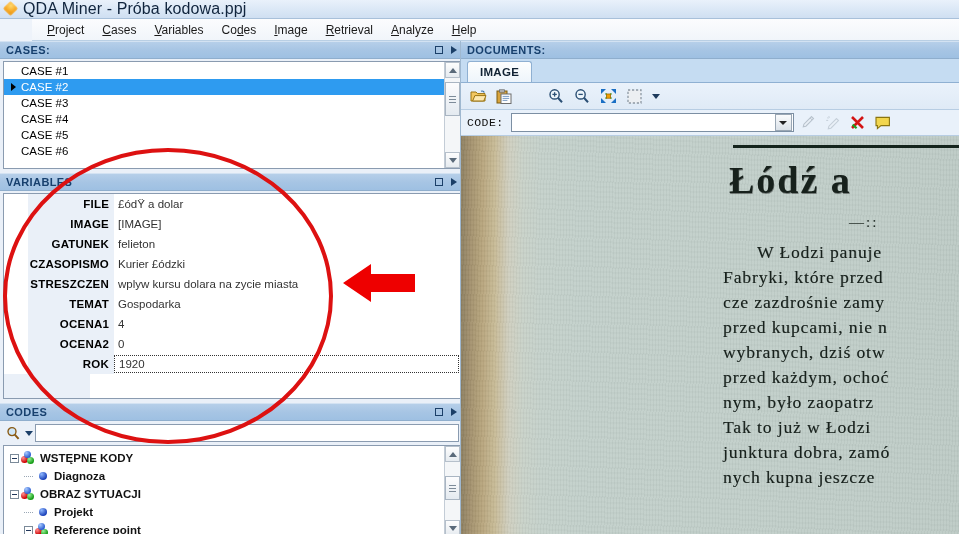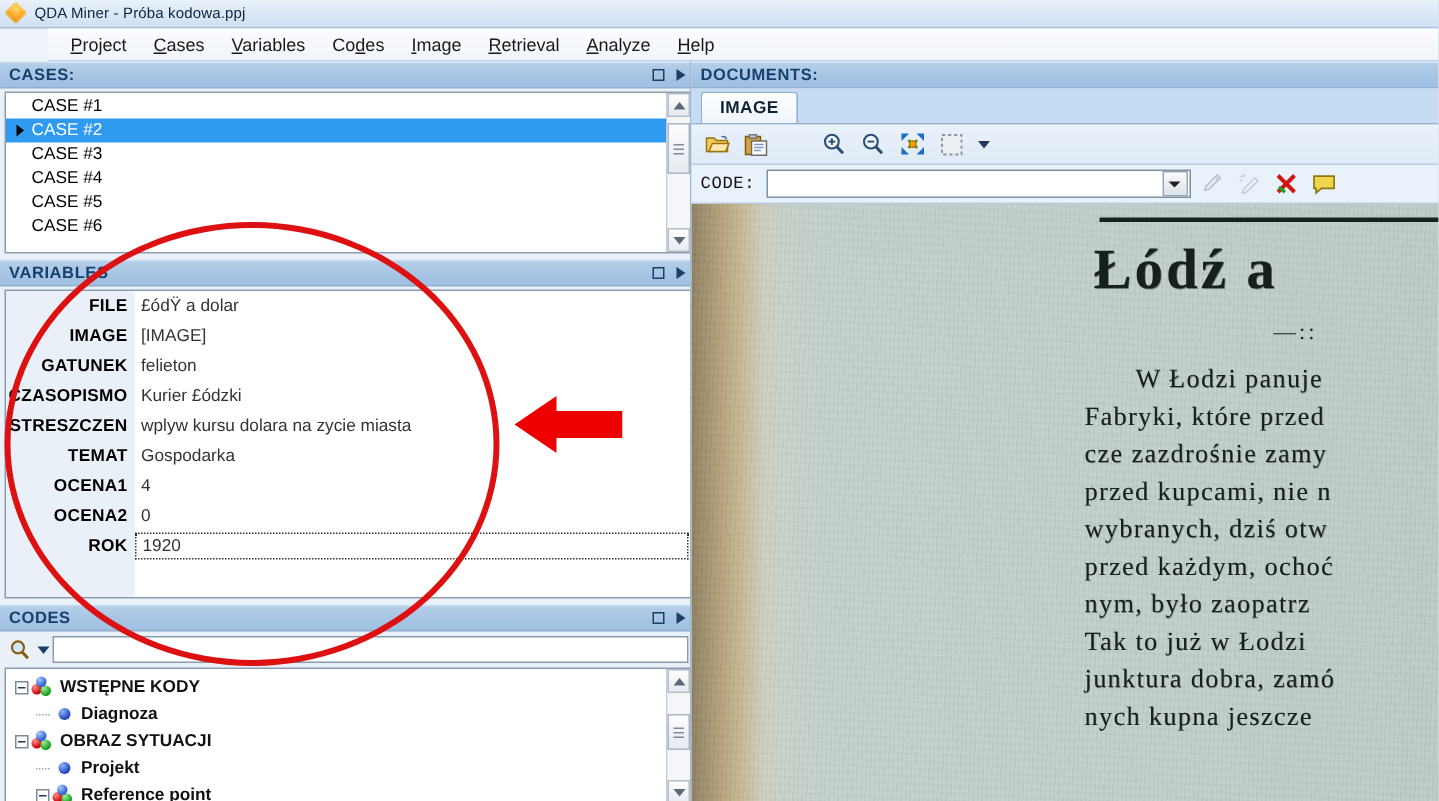--- a/index.html
+++ b/index.html
@@ -28,21 +28,21 @@
     width: 14px; height: 14px; margin-right: 5px; position: relative; flex: 0 0 auto;
   }
   .app-icon .d {
     position: absolute; left: 1px; top: 1px; width: 11px; height: 11px;
     background: radial-gradient(circle at 35% 30%, #ffd86b 0%, #f5a623 55%, #d98a09 100%);
     transform: rotate(45deg);
     border-radius: 2px;
     box-shadow: inset 0 0 2px rgba(255,255,255,.8);
   }
   .title-text {
-    font-size: 10px; color: #10243d; white-space: nowrap; letter-spacing: .1px;
+    font-size: 16px; color: #10243d; white-space: nowrap; letter-spacing: .1px;
   }
 
   
   .menubar {
     position: absolute; left: 0; top: 19px; width: 959px; height: 22px;
     background: linear-gradient(to bottom, #fbfcfe 0%, #f1f5fa 100%);
     border-bottom: 1px solid #b9cfe4;
     display: flex; align-items: center; padding-left: 6px; margin-left: 32px;
   }
   .menuitem {
@@ -130,21 +130,21 @@
     display: flex; align-items: center; justify-content: center;
   }
   .grip { width: 7px; }
   .grip i { display: block; height: 1px; background: #7d8b99; margin: 2px 0; }
 
   
   .vars-body {
     position: relative; margin: 2px 3px 0 3px; height: 206px;
     background: #fff; border: 1px solid #8a9bb0; overflow: hidden;
   }
-  .var-row { display: flex; height: 20px; align-items: center; }
+  .var-row { display: flex; height: 20px; align-items: center; margin-left: 24px; }
   .var-lbl {
     width: 86px; flex: 0 0 86px; text-align: right; padding-right: 5px;
     font-size: 11.5px; font-weight: bold; color: #000;
     background: #eaf0f8; height: 20px; line-height: 20px;
     letter-spacing: .2px;
   }
   .var-val {
     flex: 1; font-size: 11.5px; color: #333; padding-left: 4px;
     height: 20px; line-height: 20px; white-space: nowrap; overflow: hidden;
   }

